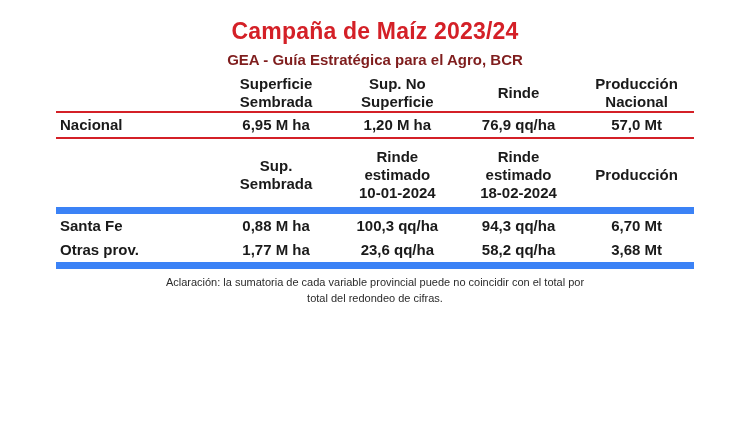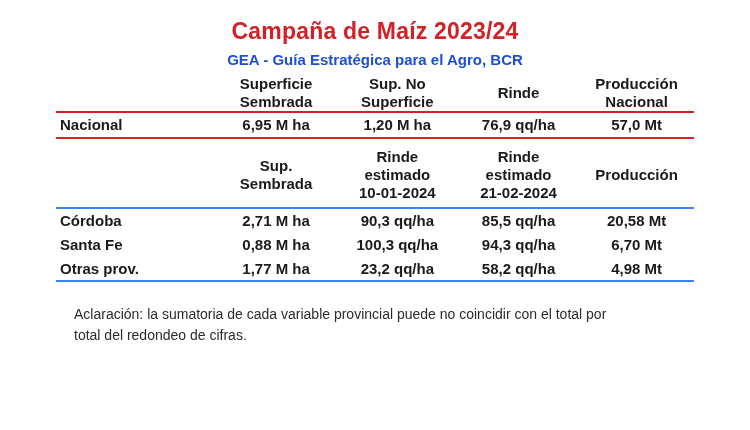--- a/index.html
+++ b/index.html
@@ -23,21 +23,21 @@
   }
   .title {
     color: #d42027;
     font-size: 23px;
     font-weight: bold;
     text-align: center;
     letter-spacing: 0.2px;
     margin: 6px 0 6px 0;
   }
   .subtitle {
-    color: #1d4ed8;
+    color: #7f1d1d;
     font-size: 15px;
     font-weight: bold;
     text-align: center;
     margin: 0 0 6px 0;
   }
   table.main {
     border-collapse: collapse;
     width: 100%;
     table-layout: fixed;
   }
@@ -61,21 +61,21 @@
   }
   .hdr-line { display: block; }
 
   .rule-red {
     border-bottom: 2px solid #d42027;
   }
   .rule-red-top {
     border-top: 2px solid #d42027;
   }
   .rule-thin {
-    border-bottom: 2px solid #3b82f6;
+    border-bottom: 7px solid #3b82f6;
   }
 
   .row-cell {
     font-size: 15px;
     font-weight: bold;
     line-height: 1.45;
     color: #1a1a1a;
     white-space: nowrap;
   }
   .row-cell.label { text-align: left; }
@@ -83,24 +83,25 @@
 
   .nacional-row td {
     padding-top: 3px;
     padding-bottom: 3px;
   }
 
   .spacer-row td { height: 6px; padding: 0; }
   .spacer-row-sm td { height: 3px; padding: 0; }
 
   .note {
-    font-size: 14px;
+    font-size: 11px;
     color: #2b2b2b;
+    text-align: center;
     line-height: 1.45;
-    margin-top: 22px;
+    margin-top: 6px;
     padding: 0 18px;
   }
   .note-line { display: block; }
 </style>
 </head>
 <body>
 
 <div class="page">
 
   <div class="title">Campaña de Maíz 2023/24</div>
@@ -168,55 +169,48 @@
           <span class="hdr-line">Sembrada</span>
         </th>
         <th class="hdr-cell">
           <span class="hdr-line">Rinde</span>
           <span class="hdr-line">estimado</span>
           <span class="hdr-line">10-01-2024</span>
         </th>
         <th class="hdr-cell">
           <span class="hdr-line">Rinde</span>
           <span class="hdr-line">estimado</span>
-          <span class="hdr-line">21-02-2024</span>
+          <span class="hdr-line">18-02-2024</span>
         </th>
         <th class="hdr-cell">
           <span class="hdr-line">Producción</span>
         </th>
       </tr>
       <tr class="spacer-row-sm">
         <td class="rule-thin"></td>
         <td class="rule-thin"></td>
         <td class="rule-thin"></td>
         <td class="rule-thin"></td>
         <td class="rule-thin"></td>
       </tr>
     </thead>
     <tbody>
-      <tr>
-        <td class="row-cell label">Córdoba</td>
-        <td class="row-cell val">2,71 M ha</td>
-        <td class="row-cell val">90,3 qq/ha</td>
-        <td class="row-cell val">85,5 qq/ha</td>
-        <td class="row-cell val">20,58 Mt</td>
-      </tr>
       <tr>
         <td class="row-cell label">Santa Fe</td>
         <td class="row-cell val">0,88 M ha</td>
         <td class="row-cell val">100,3 qq/ha</td>
         <td class="row-cell val">94,3 qq/ha</td>
         <td class="row-cell val">6,70 Mt</td>
       </tr>
       <tr>
         <td class="row-cell label rule-thin">Otras prov.</td>
         <td class="row-cell val rule-thin">1,77 M ha</td>
-        <td class="row-cell val rule-thin">23,2 qq/ha</td>
+        <td class="row-cell val rule-thin">23,6 qq/ha</td>
         <td class="row-cell val rule-thin">58,2 qq/ha</td>
-        <td class="row-cell val rule-thin">4,98 Mt</td>
+        <td class="row-cell val rule-thin">3,68 Mt</td>
       </tr>
     </tbody>
   </table>
 
   <div class="note">
     <span class="note-line">Aclaración: la sumatoria de cada variable provincial puede no coincidir con el total por</span>
     <span class="note-line">total del redondeo de cifras.</span>
   </div>
 
 </div>

